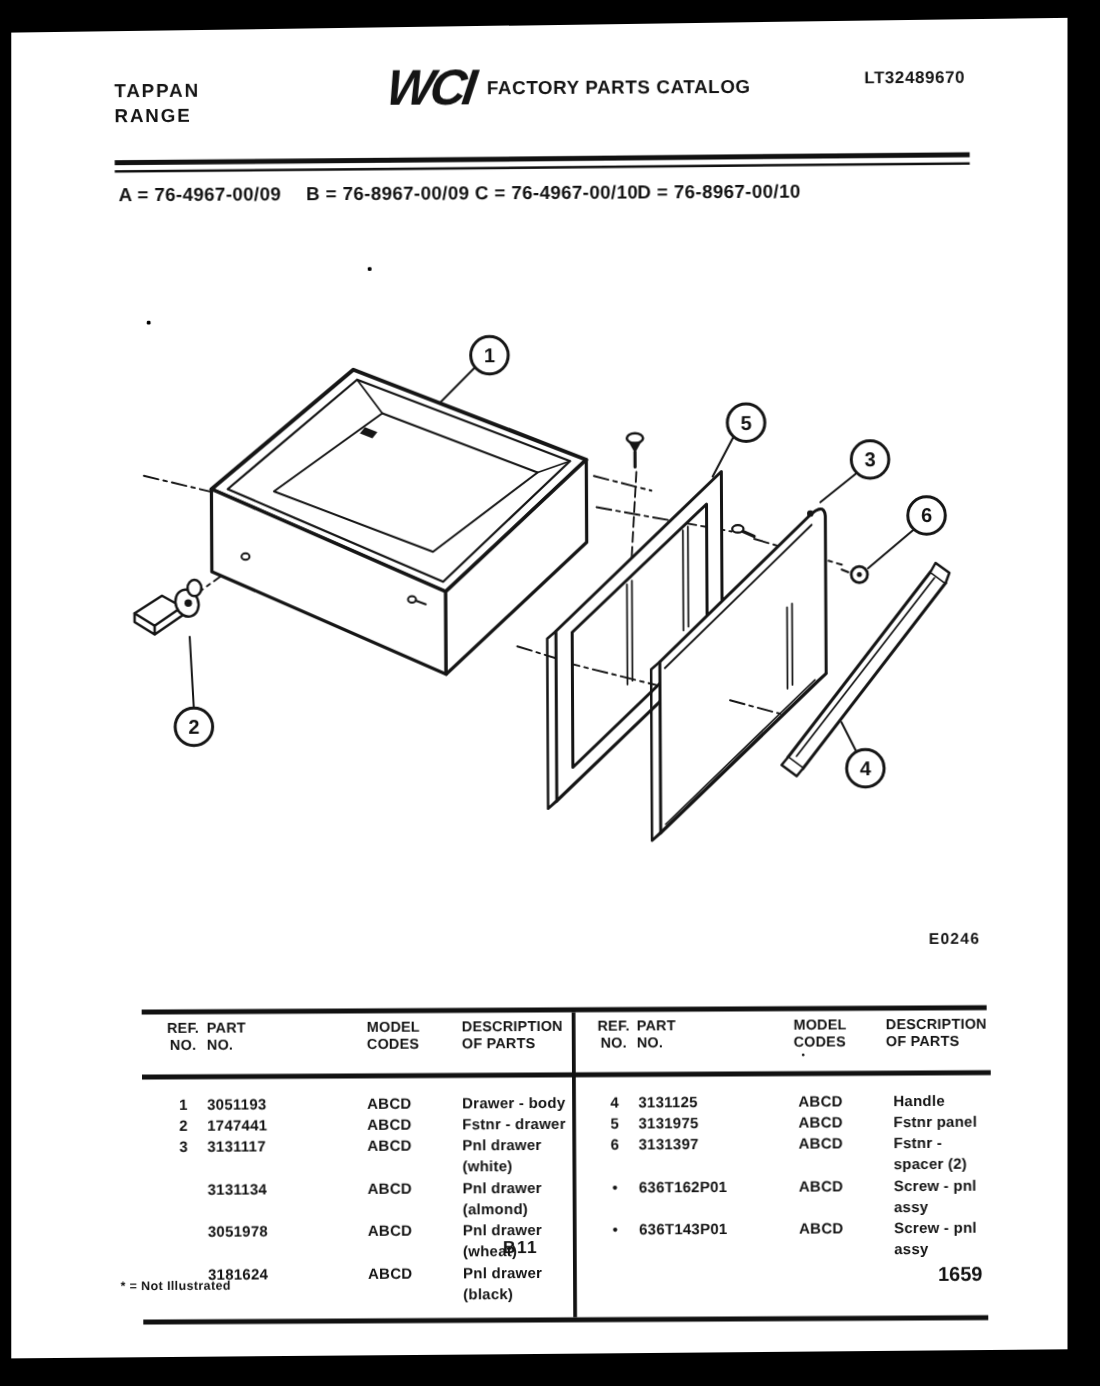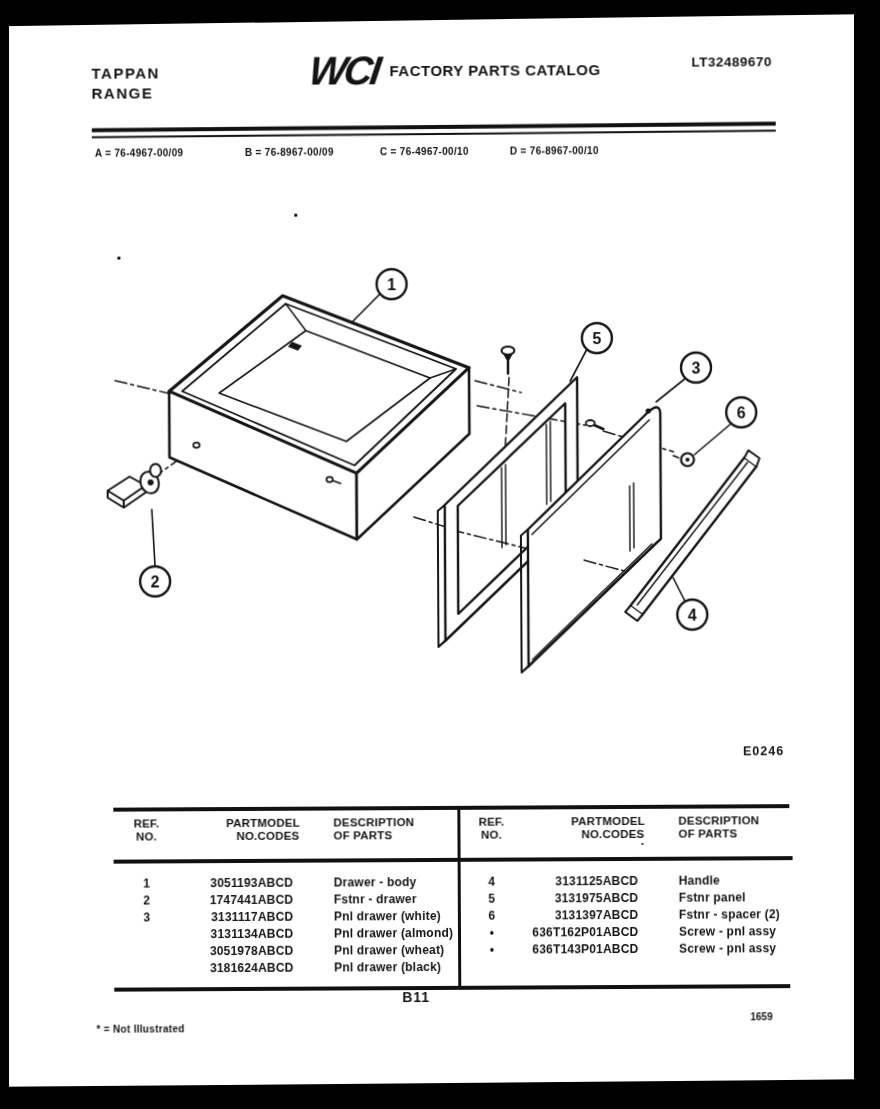--- a/index.html
+++ b/index.html
@@ -18,21 +18,21 @@
   .speck{position:absolute;background:#000;width:3px;height:3px;border-radius:1px;}
 
   
   .brand{left:94px;top:62px;font-size:15px;letter-spacing:1.5px;line-height:20px;}
   .logo{left:312px;top:48px;font-size:40px;font-style:italic;font-weight:900;
         letter-spacing:-3px;transform:skewX(-8deg);}
   .cat-title{left:392px;top:62px;font-size:15px;letter-spacing:0.5px;}
   .docnum{left:694px;top:56px;font-size:13.5px;letter-spacing:0.5px;text-align:right;}
   .rule1{left:94px;top:125px;width:684px;height:4px;background:#111;transform:rotate(-0.25deg);}
   .rule2{left:94px;top:133px;width:684px;height:2px;background:#111;transform:rotate(-0.25deg);}
-  .models{top:146px;font-size:10px;letter-spacing:0.3px;}
+  .models{top:146px;font-size:15px;letter-spacing:0.3px;}
 
   .diagram-code{left:742px;top:746px;font-size:12.5px;letter-spacing:1px;}
 
   
   svg.diagram{position:absolute;left:0;top:248px;}
   svg .ln{stroke:#151515;fill:none;stroke-linejoin:round;stroke-linecap:round;}
   svg .wh{fill:#fff;}
   svg .fl{fill:#151515;stroke:none;}
   svg text{font-family:"Liberation Sans",sans-serif;font-weight:bold;font-size:16px;
            fill:#111;text-anchor:middle;}
@@ -42,30 +42,30 @@
   
   .table{left:112px;top:806px;width:676px;}
   .tb-border{height:4px;background:#111;}
   .tb-body{display:flex;}
   .half{width:344px;box-sizing:border-box;padding:6px 0 10px 14px;}
   .half.right{width:332px;border-left:3px solid #111;padding-left:12px;}
   .thead{display:flex;font-size:11.5px;line-height:13px;letter-spacing:0.2px;height:40px;margin-bottom:2px;}
   .trow{display:flex;font-size:12px;line-height:17px;letter-spacing:0.2px;font-weight:bold;}
   .tcell{display:block;}
   .c0{width:38px;text-align:center;}
-  .c1{width:92px;text-align:right;}
-  .c2{width:76px;}
+  .c1{width:92px;}
+  .c2{width:76px;margin-left:36px;}
   .c3{flex:1;}
   .rows{min-height:102px;}
   .hcell div{font-weight:bold;}
 
   
   .footnote{left:94px;top:1022px;font-size:10px;letter-spacing:0.3px;}
   .pageno{left:400px;top:989px;width:100px;text-align:left;font-size:14px;letter-spacing:1px;}
-  .printcode{left:748px;top:1013px;font-size:10px;}
+  .printcode{left:748px;top:1013px;font-size:16px;}
 </style>
 </head>
 <body>
 
 <div class="page">
   <div class="content">
 
     <div class="abs brand b">
       <div>TAPPAN</div>
       <div>RANGE</div>

